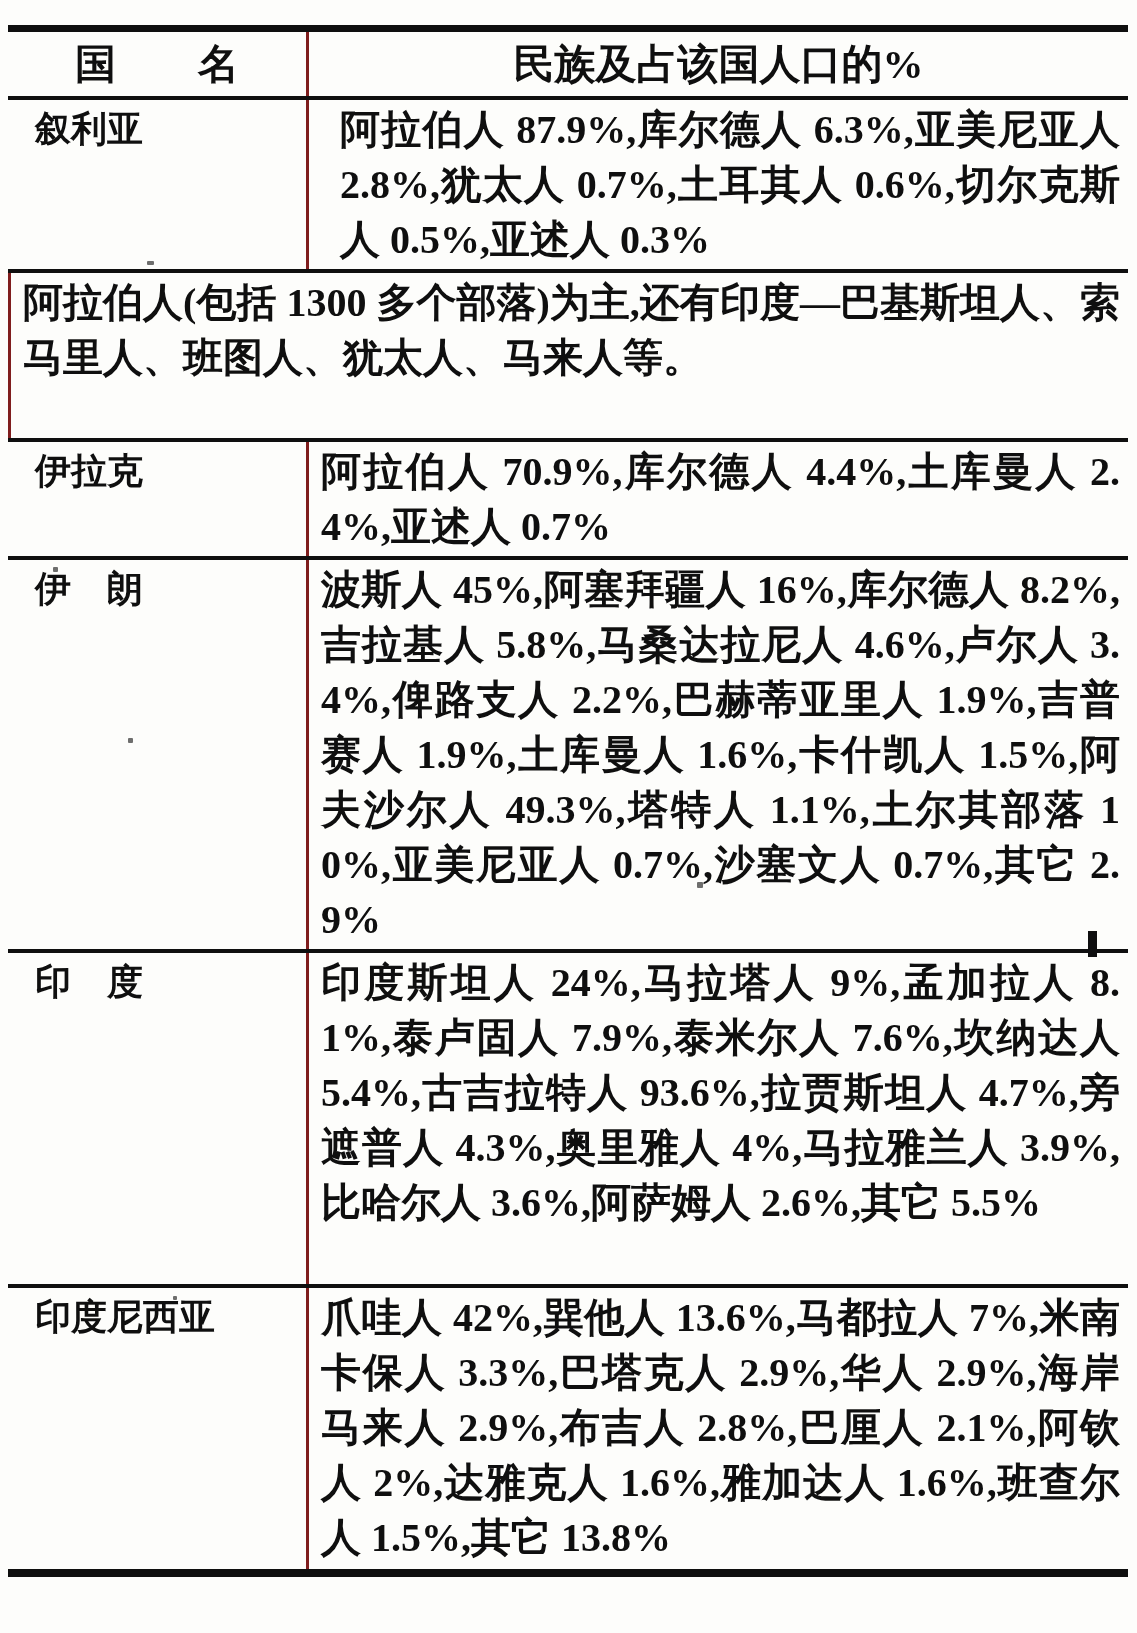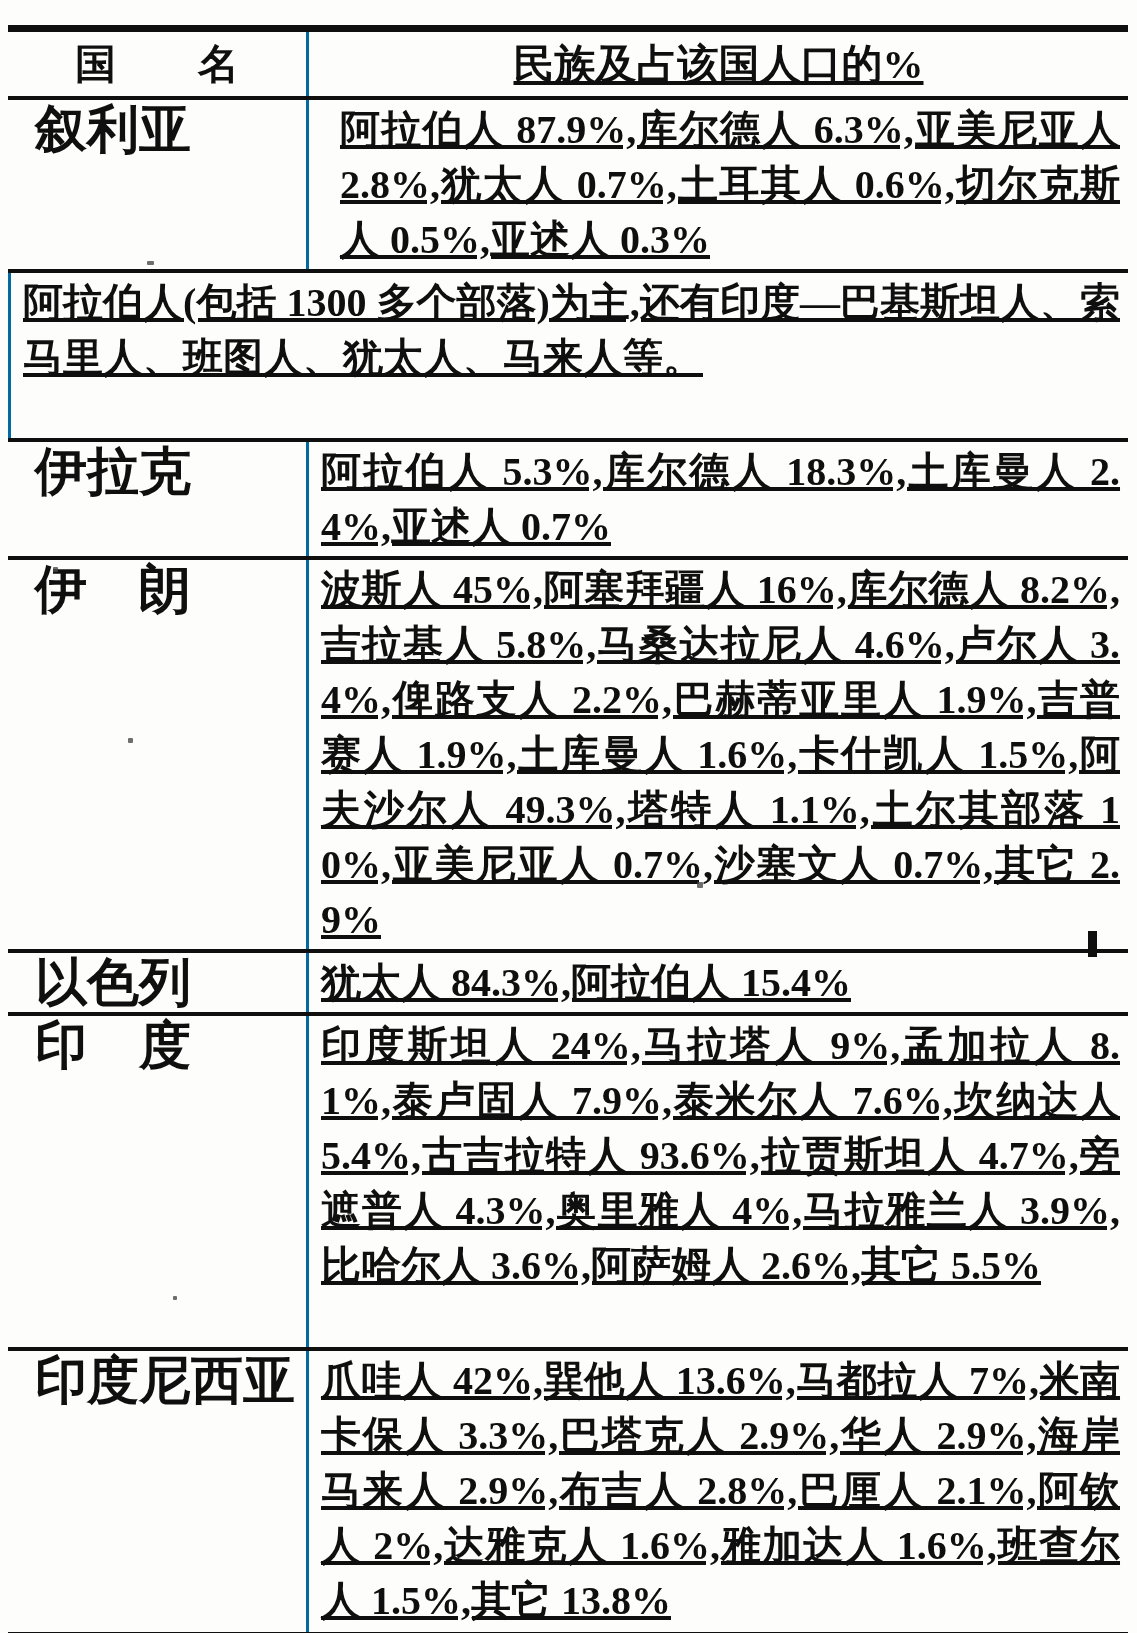--- a/index.html
+++ b/index.html
@@ -32,34 +32,33 @@
     border-bottom: 4px solid #0f0f0f;
   }
   .row:last-child {
     border-bottom: none;
   }
   .cell-country {
     width: 298px;
     flex: 0 0 298px;
     box-sizing: border-box;
     padding: 2px 6px 2px 27px;
-    font-size: 52px;
+    font-size: 36px;
     line-height: 55px;
   }
   .cell-ethnic {
     flex: 1 1 auto;
     box-sizing: border-box;
-    border-left: 3px solid #0369a1;
+    border-left: 3px solid #7f1d1d;
     padding: 2px 8px 2px 12px;
     font-size: 40px;
     line-height: 55px;
     word-break: break-all;
     text-align: justify;
     text-align-last: left;
-    text-decoration: underline;
   }
   .hdr .cell-country,
   .hdr .cell-ethnic {
     min-height: 64px;
     display: flex;
     align-items: center;
     justify-content: center;
     text-align: center;
     padding: 0 6px;
     font-size: 41px;
@@ -110,32 +109,28 @@
       <div class="cell-country">叙利亚</div>
       <div class="cell-ethnic">阿拉伯人 87.9%,库尔德人 6.3%,亚美尼亚人 2.8%,犹太人 0.7%,土耳其人 0.6%,切尔克斯人 0.5%,亚述人 0.3%</div>
     </div>
 
     <div class="row r-yemen">
       <div class="cell-ethnic">阿拉伯人(包括 1300 多个部落)为主,还有印度—巴基斯坦人、索马里人、班图人、犹太人、马来人等。</div>
     </div>
 
     <div class="row r-iraq">
       <div class="cell-country">伊拉克</div>
-      <div class="cell-ethnic">阿拉伯人 5.3%,库尔德人 18.3%,土库曼人 2.4%,亚述人 0.7%</div>
+      <div class="cell-ethnic">阿拉伯人 70.9%,库尔德人 4.4%,土库曼人 2.4%,亚述人 0.7%</div>
     </div>
 
     <div class="row r-iran">
       <div class="cell-country">伊　朗</div>
       <div class="cell-ethnic">波斯人 45%,阿塞拜疆人 16%,库尔德人 8.2%,吉拉基人 5.8%,马桑达拉尼人 4.6%,卢尔人 3.4%,俾路支人 2.2%,巴赫蒂亚里人 1.9%,吉普赛人 1.9%,土库曼人 1.6%,卡什凯人 1.5%,阿夫沙尔人 49.3%,塔特人 1.1%,土尔其部落 10%,亚美尼亚人 0.7%,沙塞文人 0.7%,其它 2.9%</div>
     </div>
 
-    <div class="row r-israel">
-      <div class="cell-country">以色列</div>
-      <div class="cell-ethnic">犹太人 84.3%,阿拉伯人 15.4%</div>
-    </div>
 
     <div class="row r-india">
       <div class="cell-country">印　度</div>
       <div class="cell-ethnic">印度斯坦人 24%,马拉塔人 9%,孟加拉人 8.1%,泰卢固人 7.9%,泰米尔人 7.6%,坎纳达人 5.4%,古吉拉特人 93.6%,拉贾斯坦人 4.7%,旁遮普人 4.3%,奥里雅人 4%,马拉雅兰人 3.9%,比哈尔人 3.6%,阿萨姆人 2.6%,其它 5.5%</div>
     </div>
 
     <div class="row r-indonesia">
       <div class="cell-country">印度尼西亚</div>
       <div class="cell-ethnic">爪哇人 42%,巽他人 13.6%,马都拉人 7%,米南卡保人 3.3%,巴塔克人 2.9%,华人 2.9%,海岸马来人 2.9%,布吉人 2.8%,巴厘人 2.1%,阿钦人 2%,达雅克人 1.6%,雅加达人 1.6%,班查尔人 1.5%,其它 13.8%</div>
     </div>

